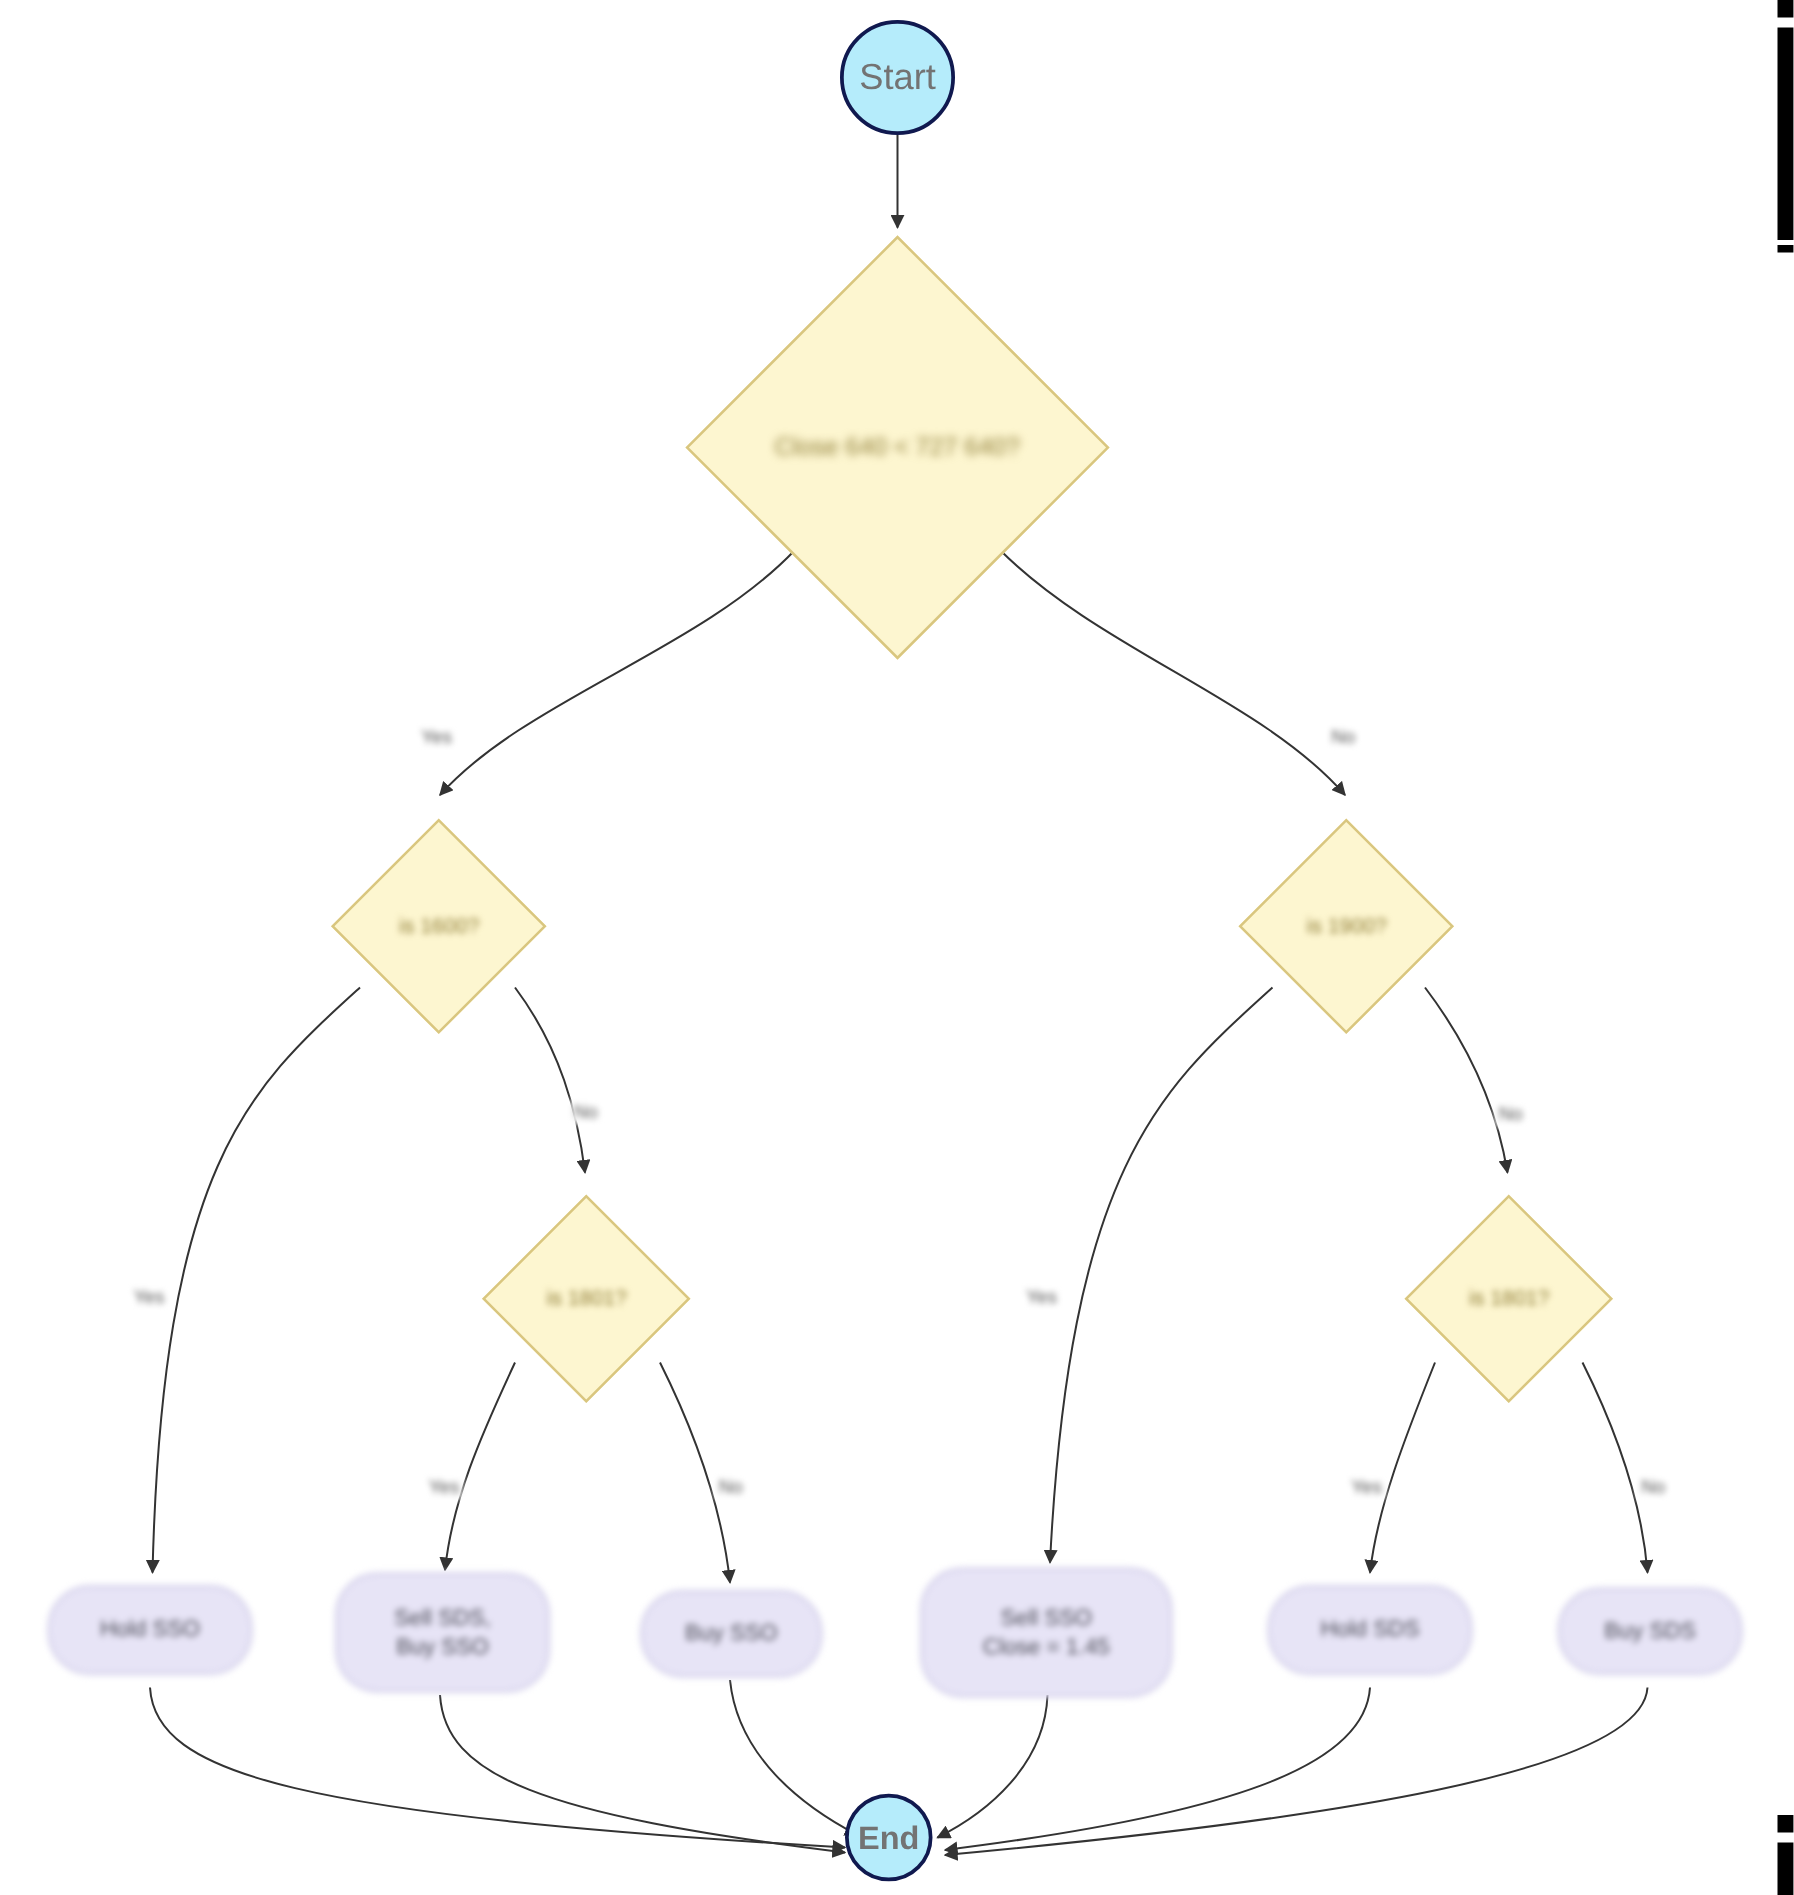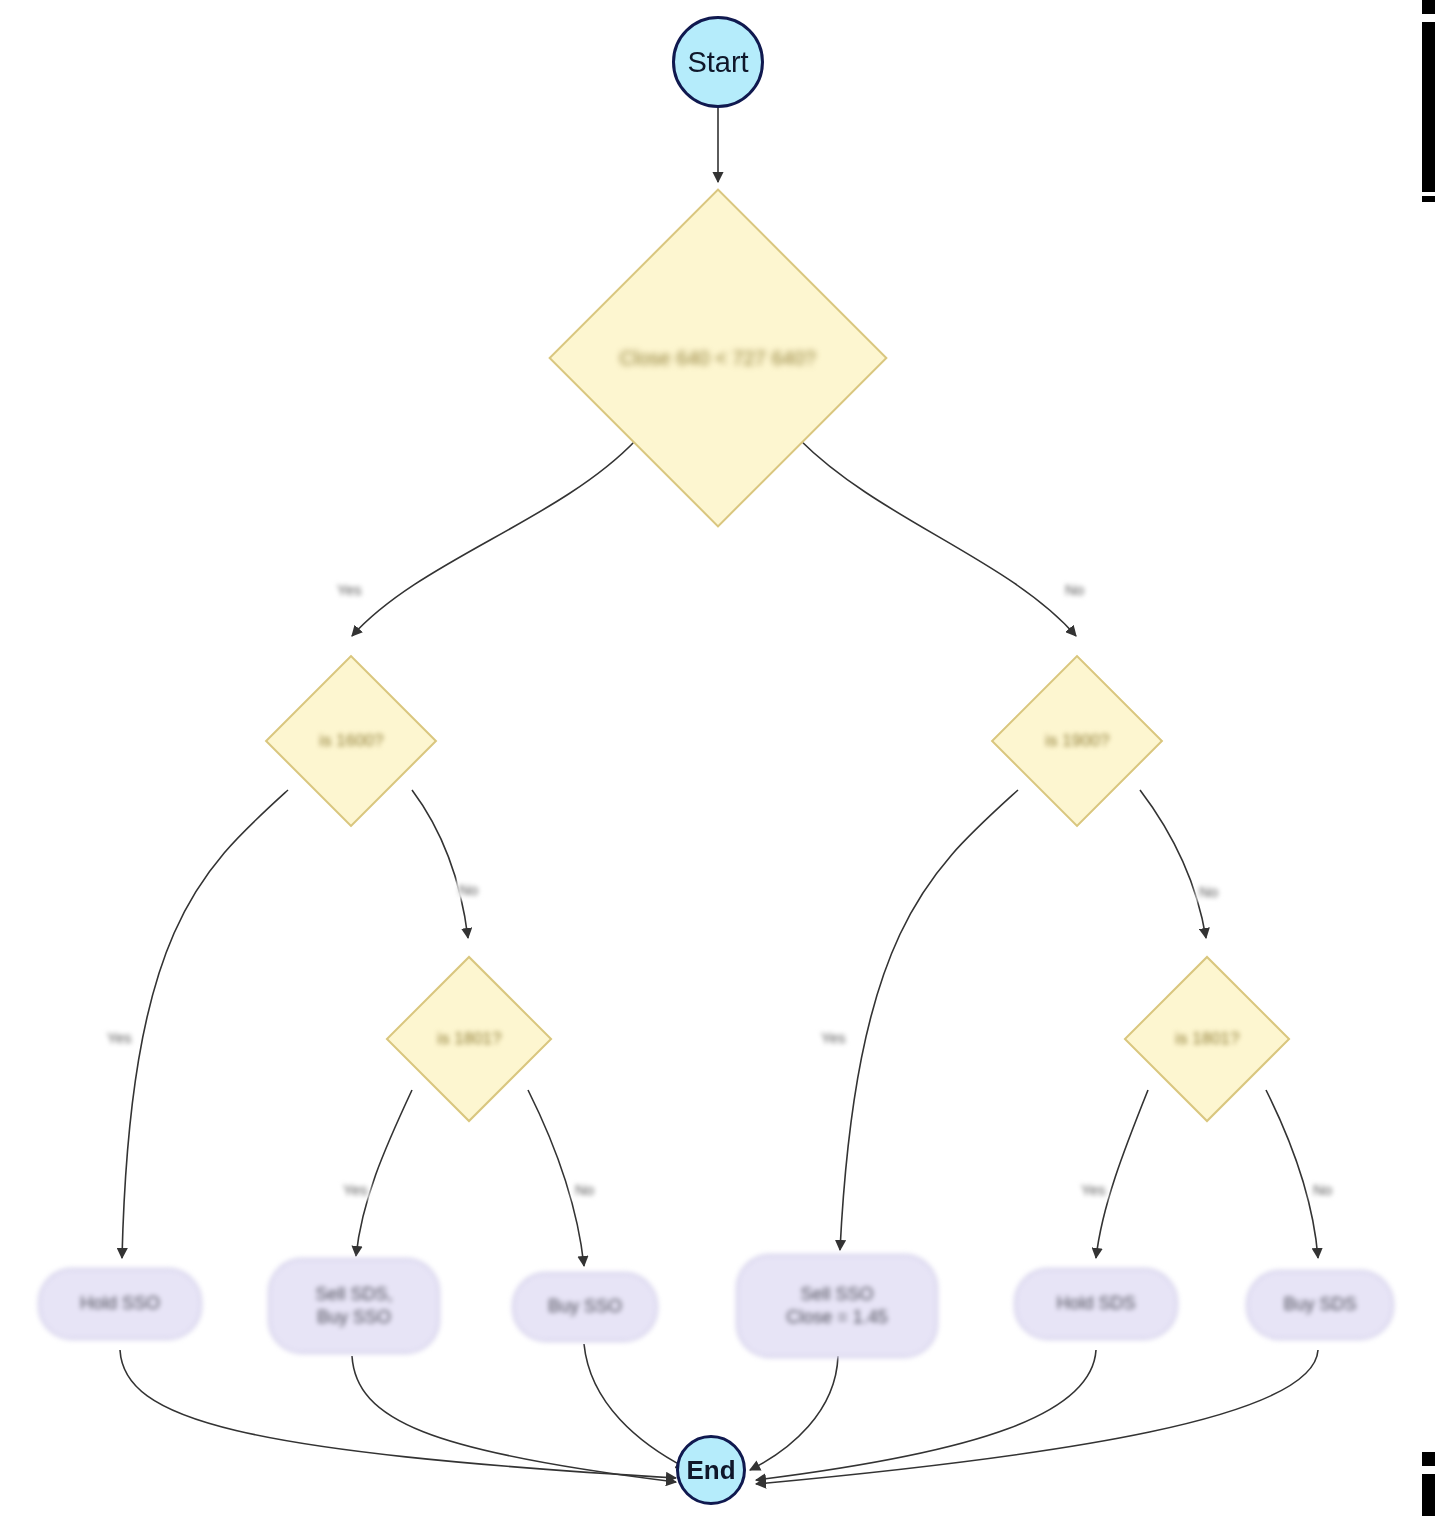--- a/index.html
+++ b/index.html
@@ -2,21 +2,21 @@
 <html><head>
 <meta charset="utf-8">
 <style>
   html,body{margin:0;padding:0;background:#ffffff;}
   body{font-family:"Liberation Sans",sans-serif;}
   #canvas{position:relative;width:1435px;height:1516px;background:#fff;overflow:hidden;}
   svg.edges{position:absolute;left:0;top:0;width:1435px;height:1516px;pointer-events:none;}
 
   .node{position:absolute;display:flex;align-items:center;justify-content:center;text-align:center;box-sizing:border-box;}
 
-  .terminal{border-radius:50%;background:#b5ecfb;border:3px solid #10194f;color:#0f172a;font-size:29px;}
+  .terminal{border-radius:50%;background:#b5ecfb;border:3px solid #10194f;color:#737373;font-size:29px;}
 
   .diamond{background:#fdf6d0;border:2px solid #d9c67f;transform:rotate(45deg);}
   .diamond .dlabel{transform:rotate(-45deg);color:#8d7b35;white-space:pre;line-height:1.25;}
 
   .action{background:#e7e4f6;border:2px solid #cfcbe8;border-radius:34px;color:#4a4a55;line-height:1.3;white-space:pre;}
 
   .blurtext{filter:blur(3.2px);}
   .blurtext-sm{filter:blur(2.6px);}
   .edgelabel{position:absolute;font-size:15px;color:#555;filter:blur(2.4px);background:#fff;padding:1px 3px;}
 

